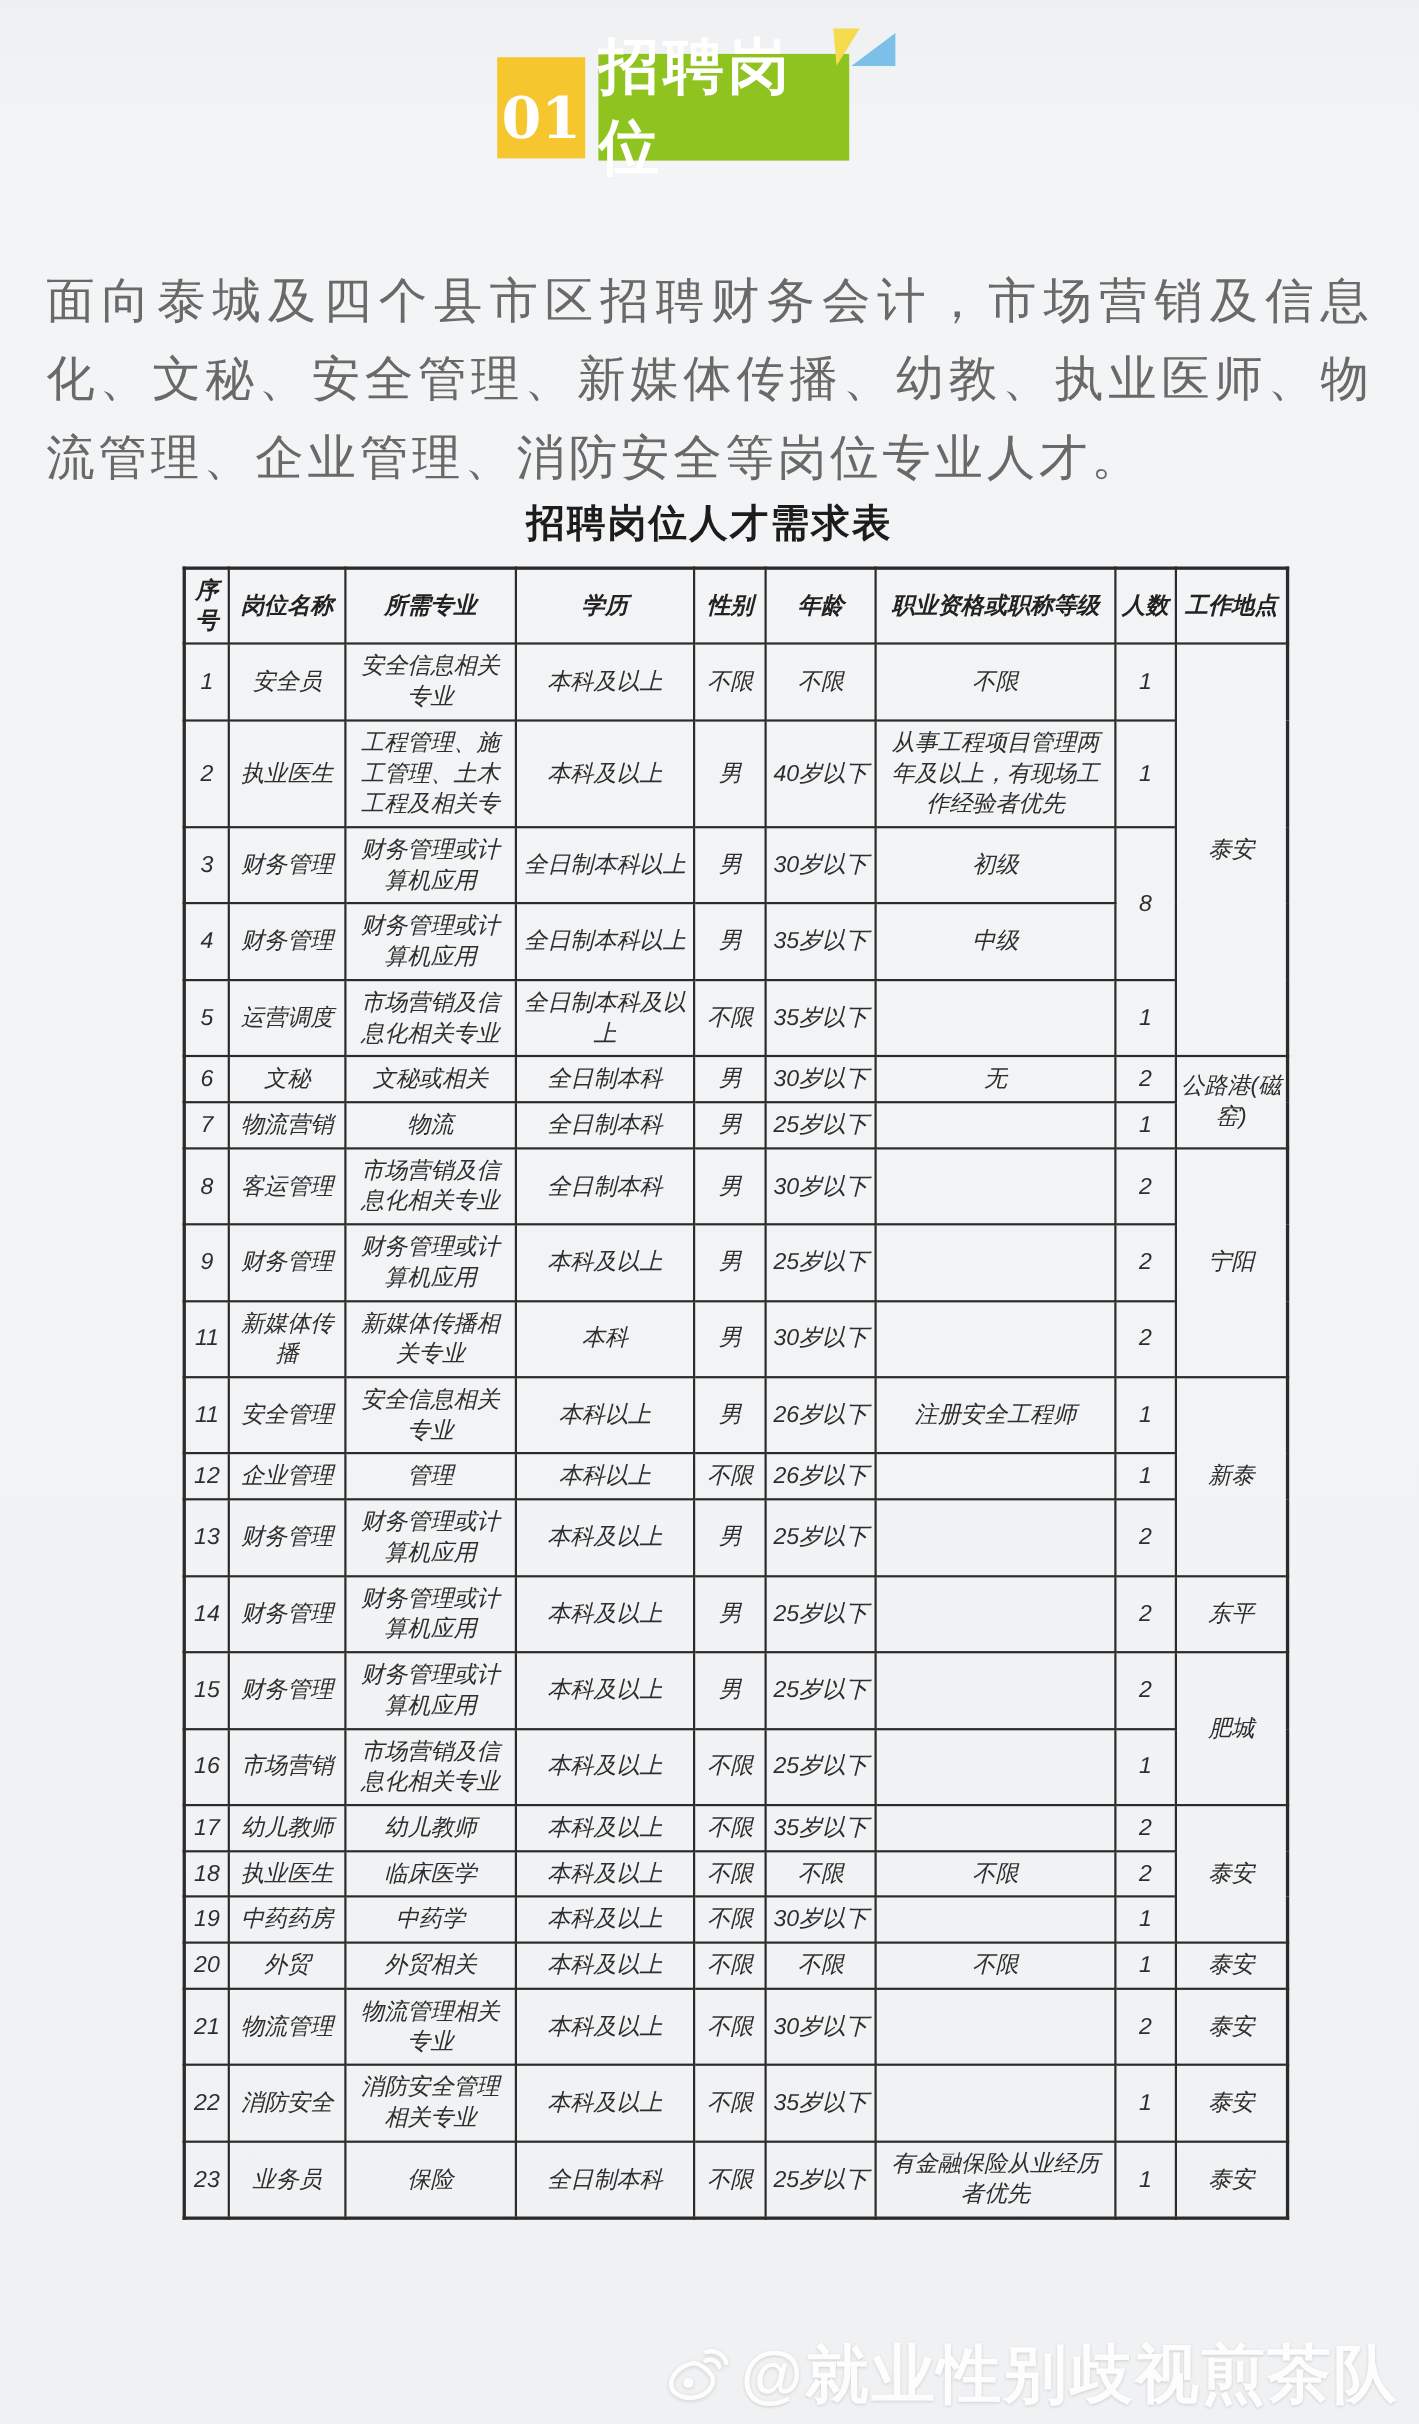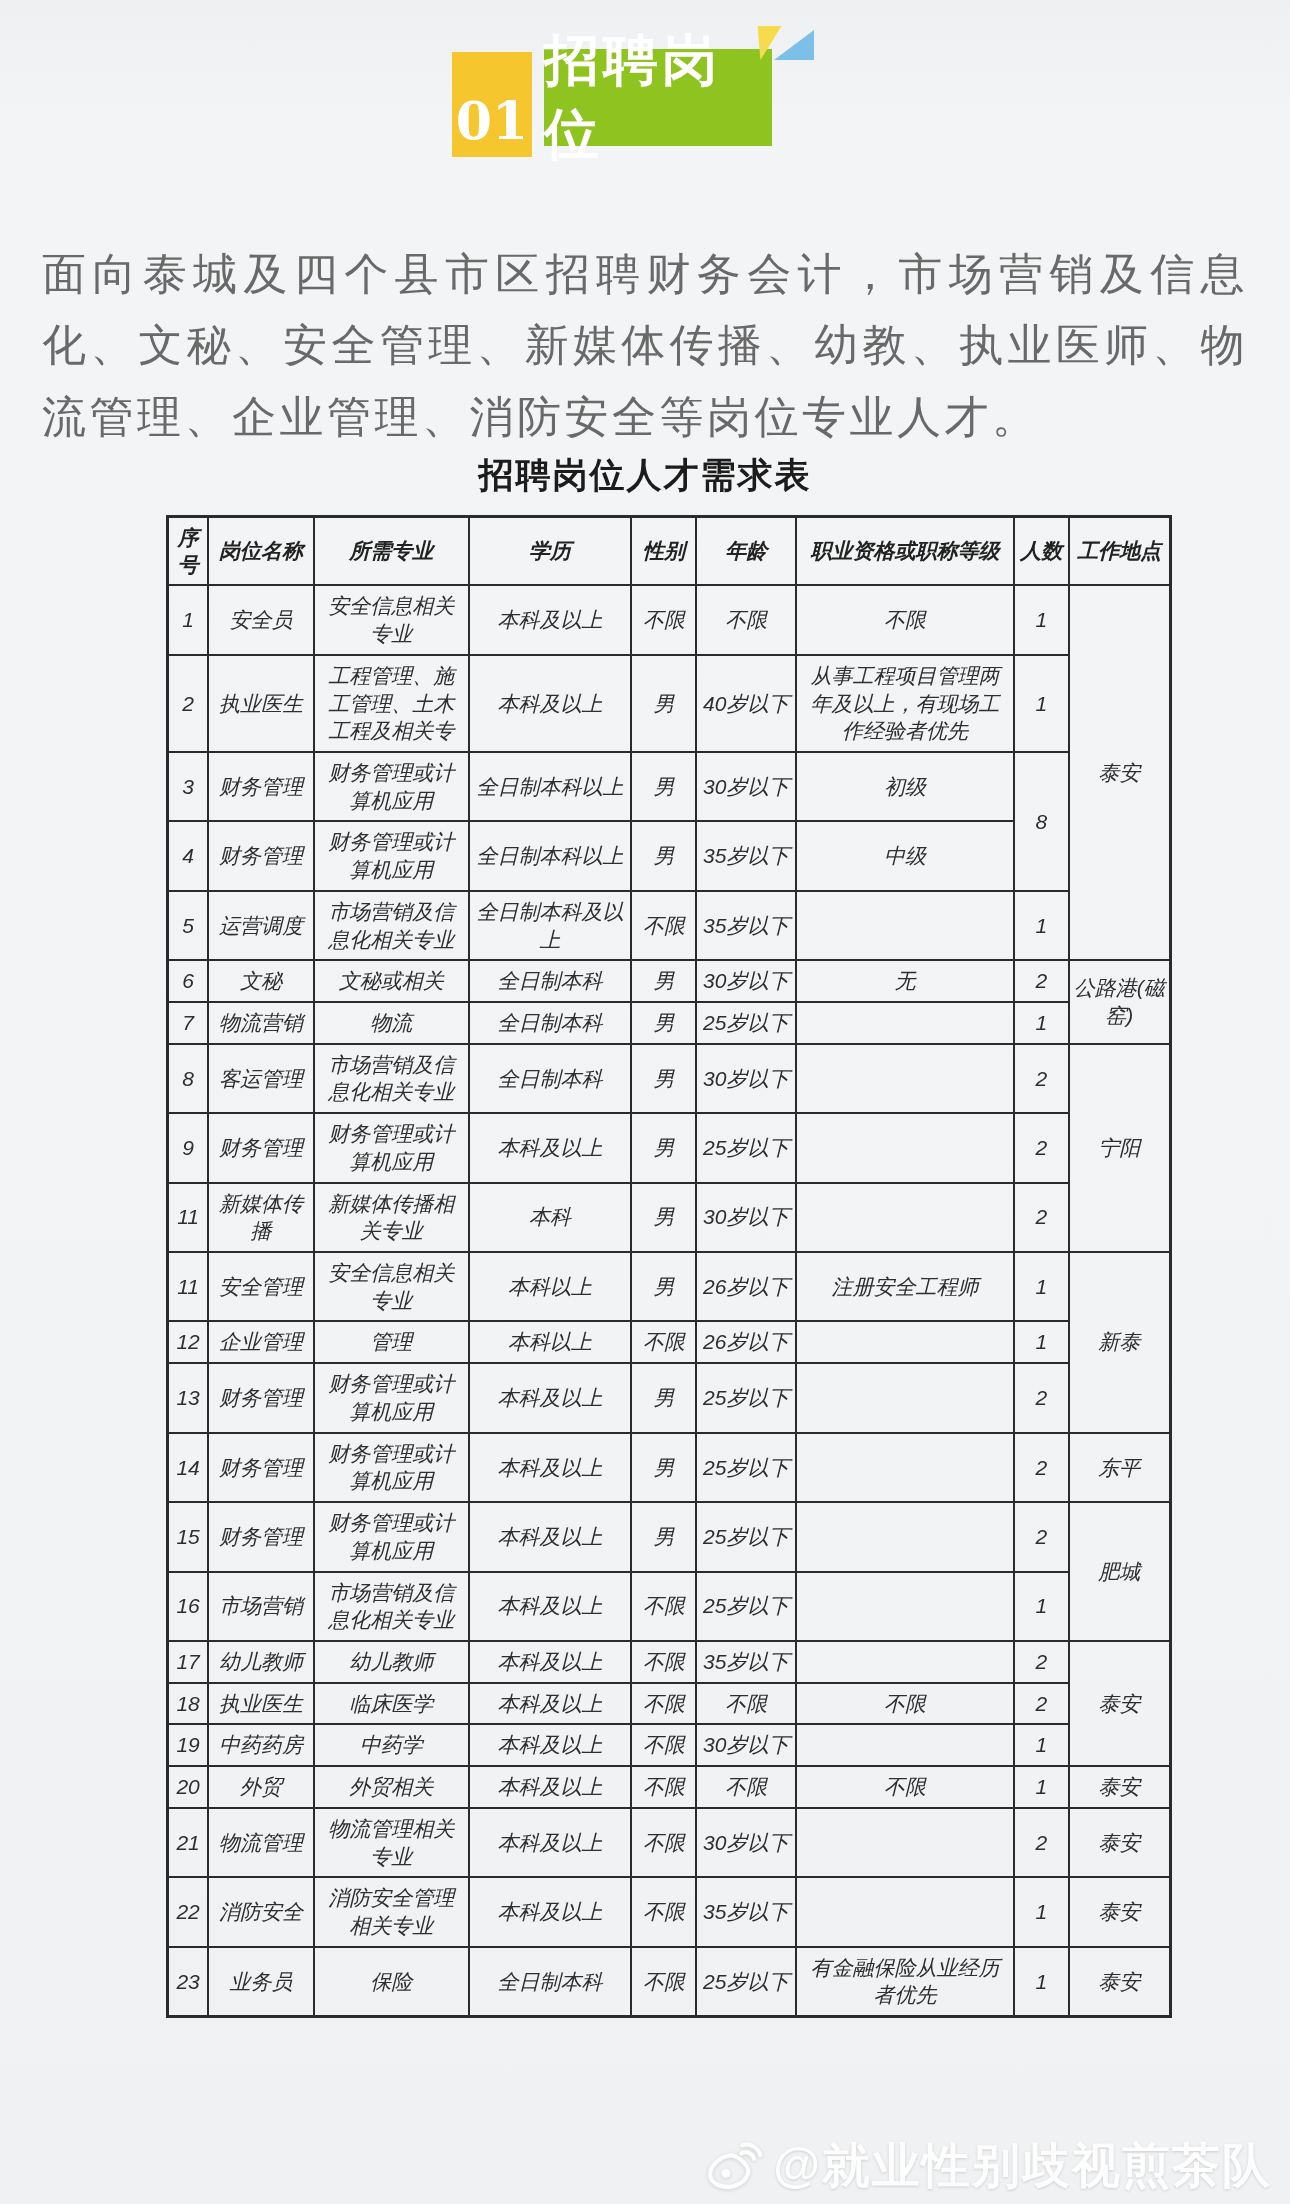--- a/index.html
+++ b/index.html
@@ -16,21 +16,21 @@
     overflow:hidden;
   }
   
   .header-band{
     position:relative;
     margin:40px 0 0 452px;
     height:106px;
   }
   .num-box{
     position:absolute;left:0;top:12px;
-    width:80px;height:105px;
+    width:80px;height:92px;
     background:#F6C62F;
     color:#fff;
     font-family:"DejaVu Serif",serif;
     font-size:52px;font-weight:700;
     display:flex;align-items:flex-end;justify-content:center;
     padding-bottom:6px;box-sizing:border-box;
   }
   .title-box{
     position:absolute;left:92px;top:9px;
     width:228px;height:97px;
@@ -100,21 +100,21 @@
   
   .watermark{
     position:absolute;
     right:18px;bottom:6px;
     display:flex;align-items:center;gap:10px;
     opacity:0.92;
   }
   .watermark svg{filter:drop-shadow(0 1px 2px rgba(0,0,0,0.15));}
   .watermark-text{
     color:#fff;
-    font-size:48px;
+    font-size:58px;
     font-weight:700;
     letter-spacing:2px;
     text-shadow:0 1px 3px rgba(90,90,90,0.25);
   }
 </style>
 </head>
 <body>
 
 <div class="page">
 

